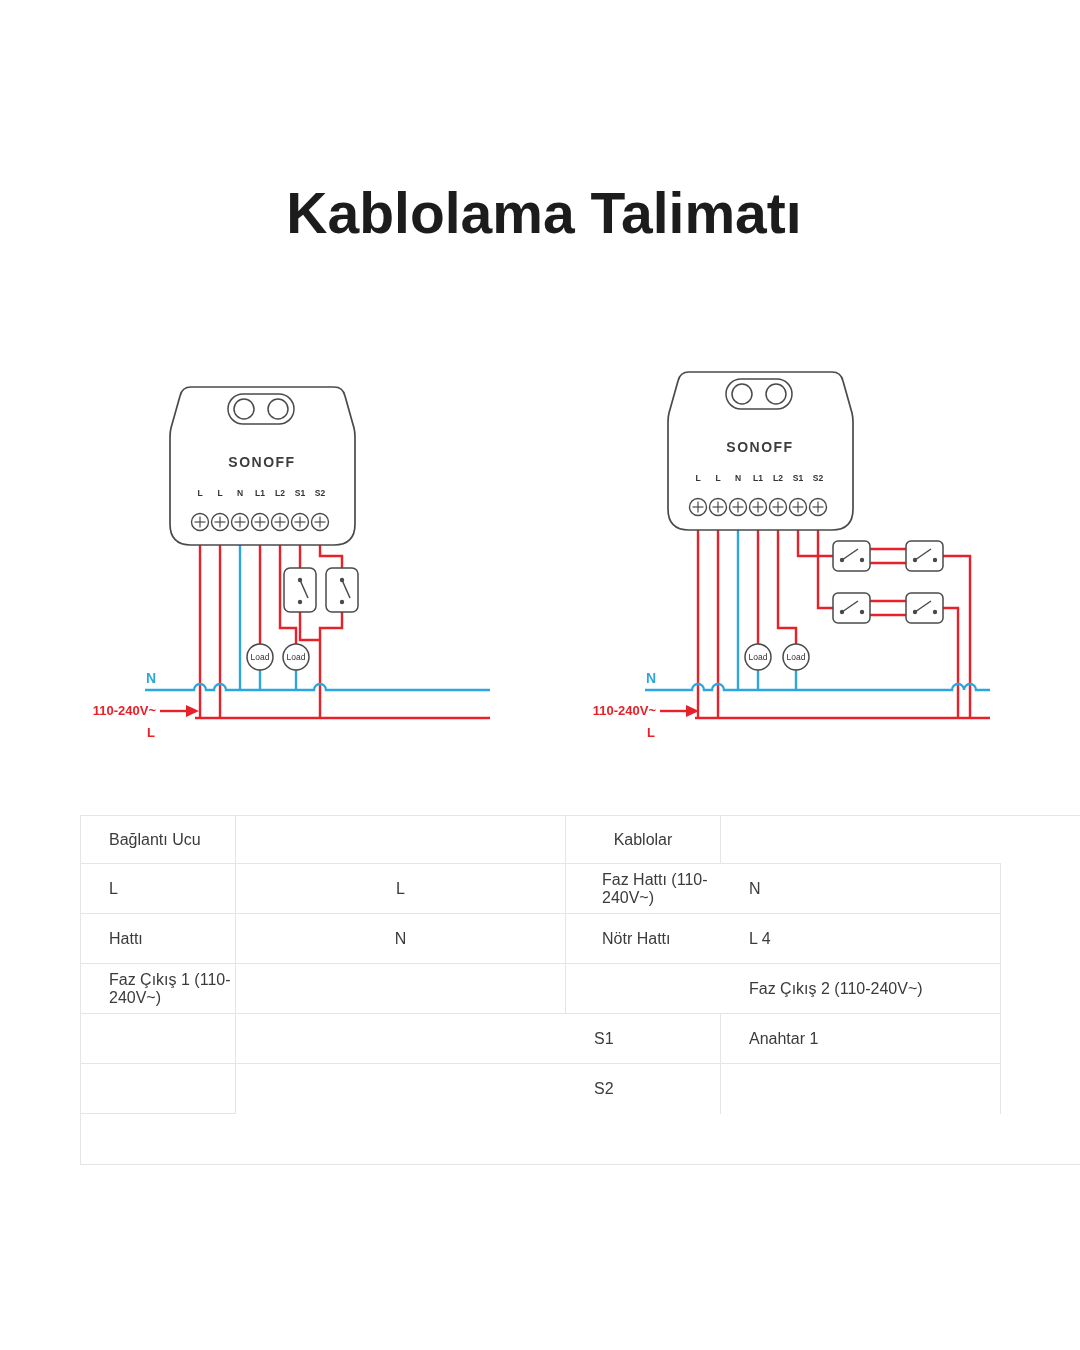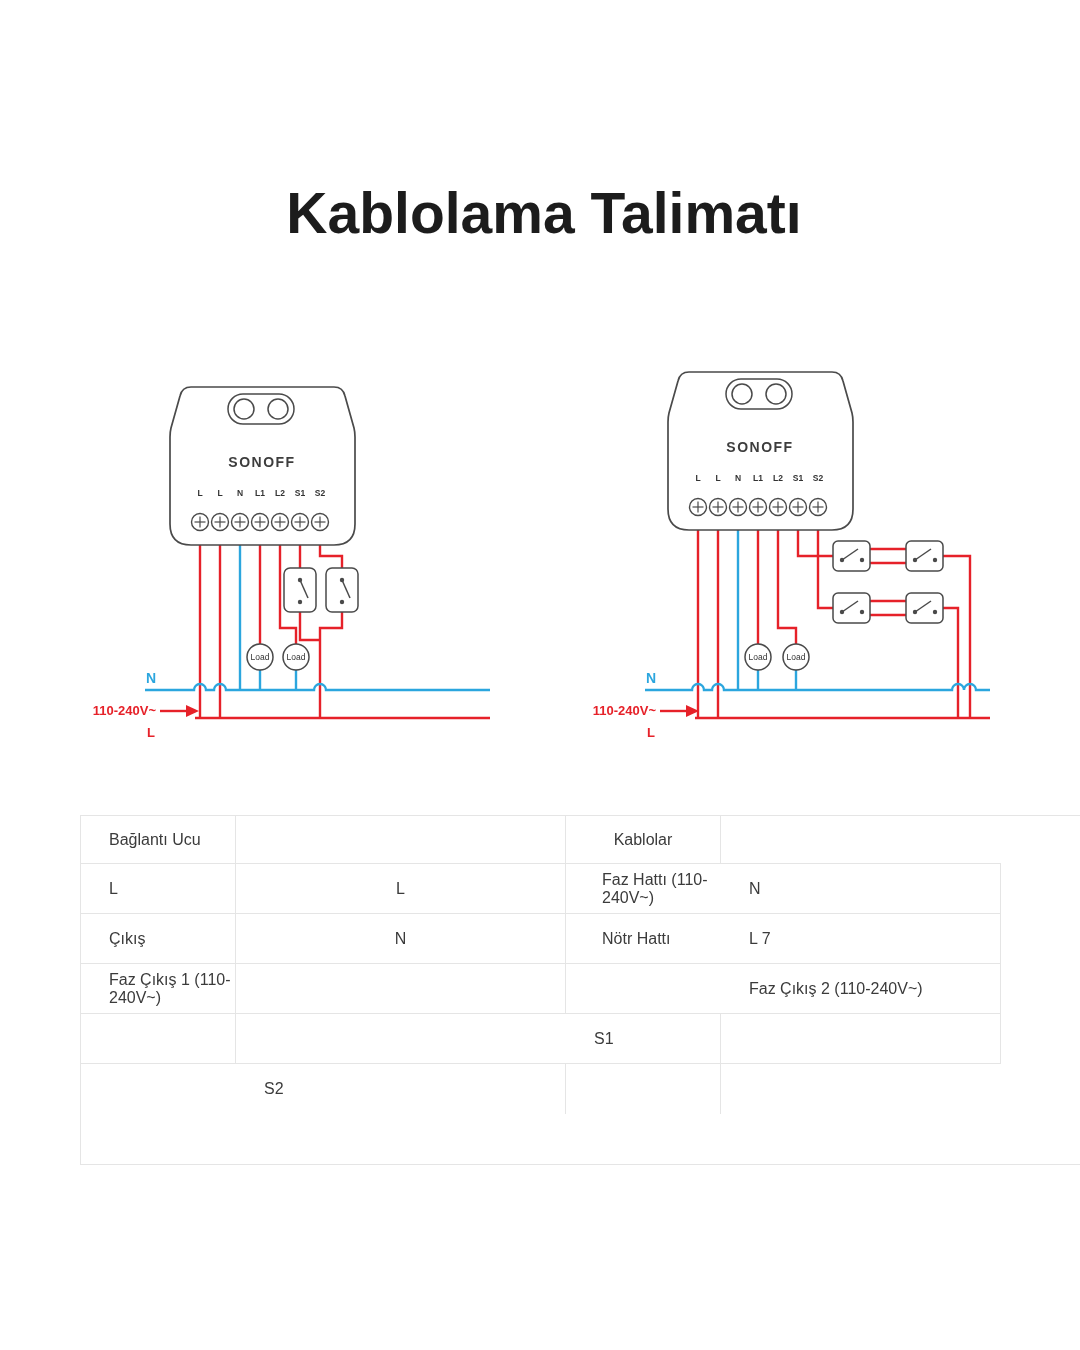--- a/index.html
+++ b/index.html
@@ -276,33 +276,34 @@
   <div class="cell c1">Bağlantı Ucu</div>
   <div class="cell c2"></div>
   <div class="cell c3">Kablolar</div>
   <div class="cell c4"></div>
 
   <div class="cell c1">L</div>
   <div class="cell c3">L</div>
   <div class="cell c4">Faz Hattı (110-240V~)</div>
 
   <div class="cell c1">N</div>
-  <div class="cell c2">Çıkış</div>
+  <div class="cell c2">Hattı</div>
   <div class="cell c3">N</div>
   <div class="cell c4">Nötr Hattı</div>
 
-  <div class="cell c1">L 7</div>
+  <div class="cell c1">L 4</div>
   <div class="cell c2">Faz Çıkış 1 (110-240V~)</div>
   <div class="cell c3"></div>
   <div class="cell c4"></div>
 
   <div class="cell c2">Faz Çıkış 2 (110-240V~)</div>
   <div class="cell c3"></div>
   <div class="cell c4"></div>
 
   <div class="cell c1">S1</div>
+  <div class="cell c2">Anahtar 1</div>
   <div class="cell c3"></div>
   <div class="cell c4"></div>
 
   <div class="cell c1">S2</div>
   <div class="cell c3"></div>
   <div class="cell c4"></div>
 </div>
 
 </body></html>

